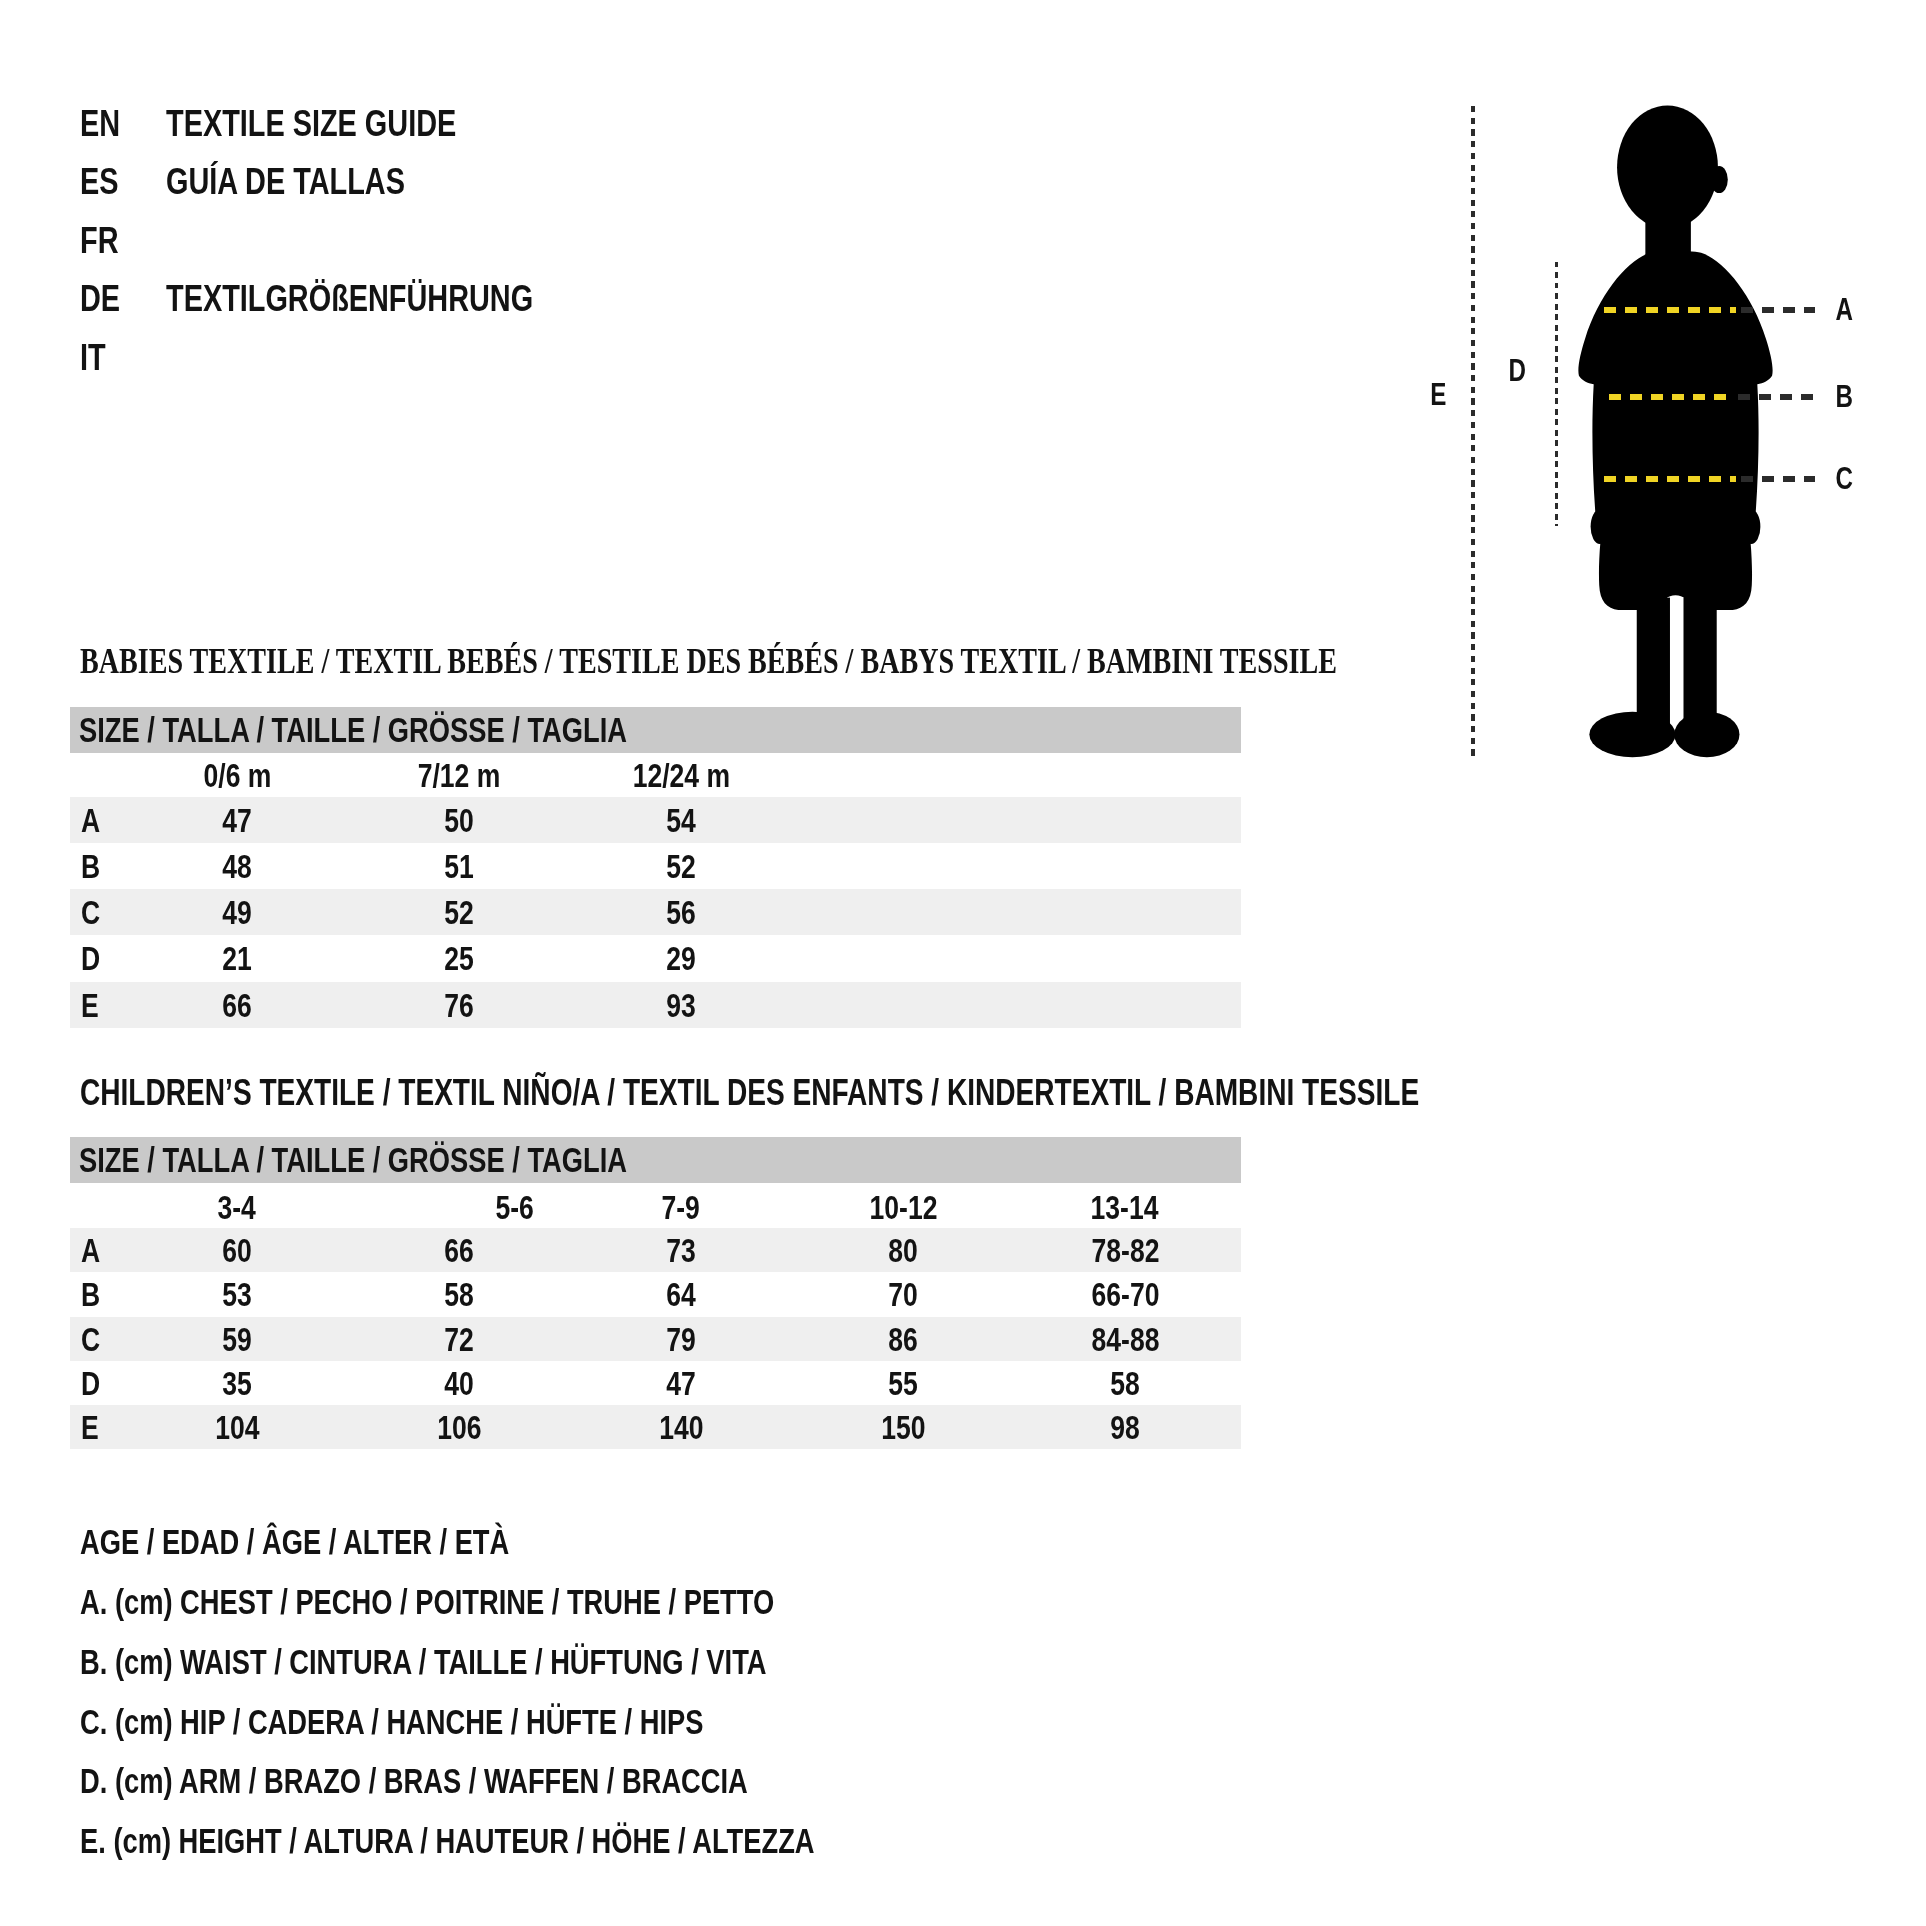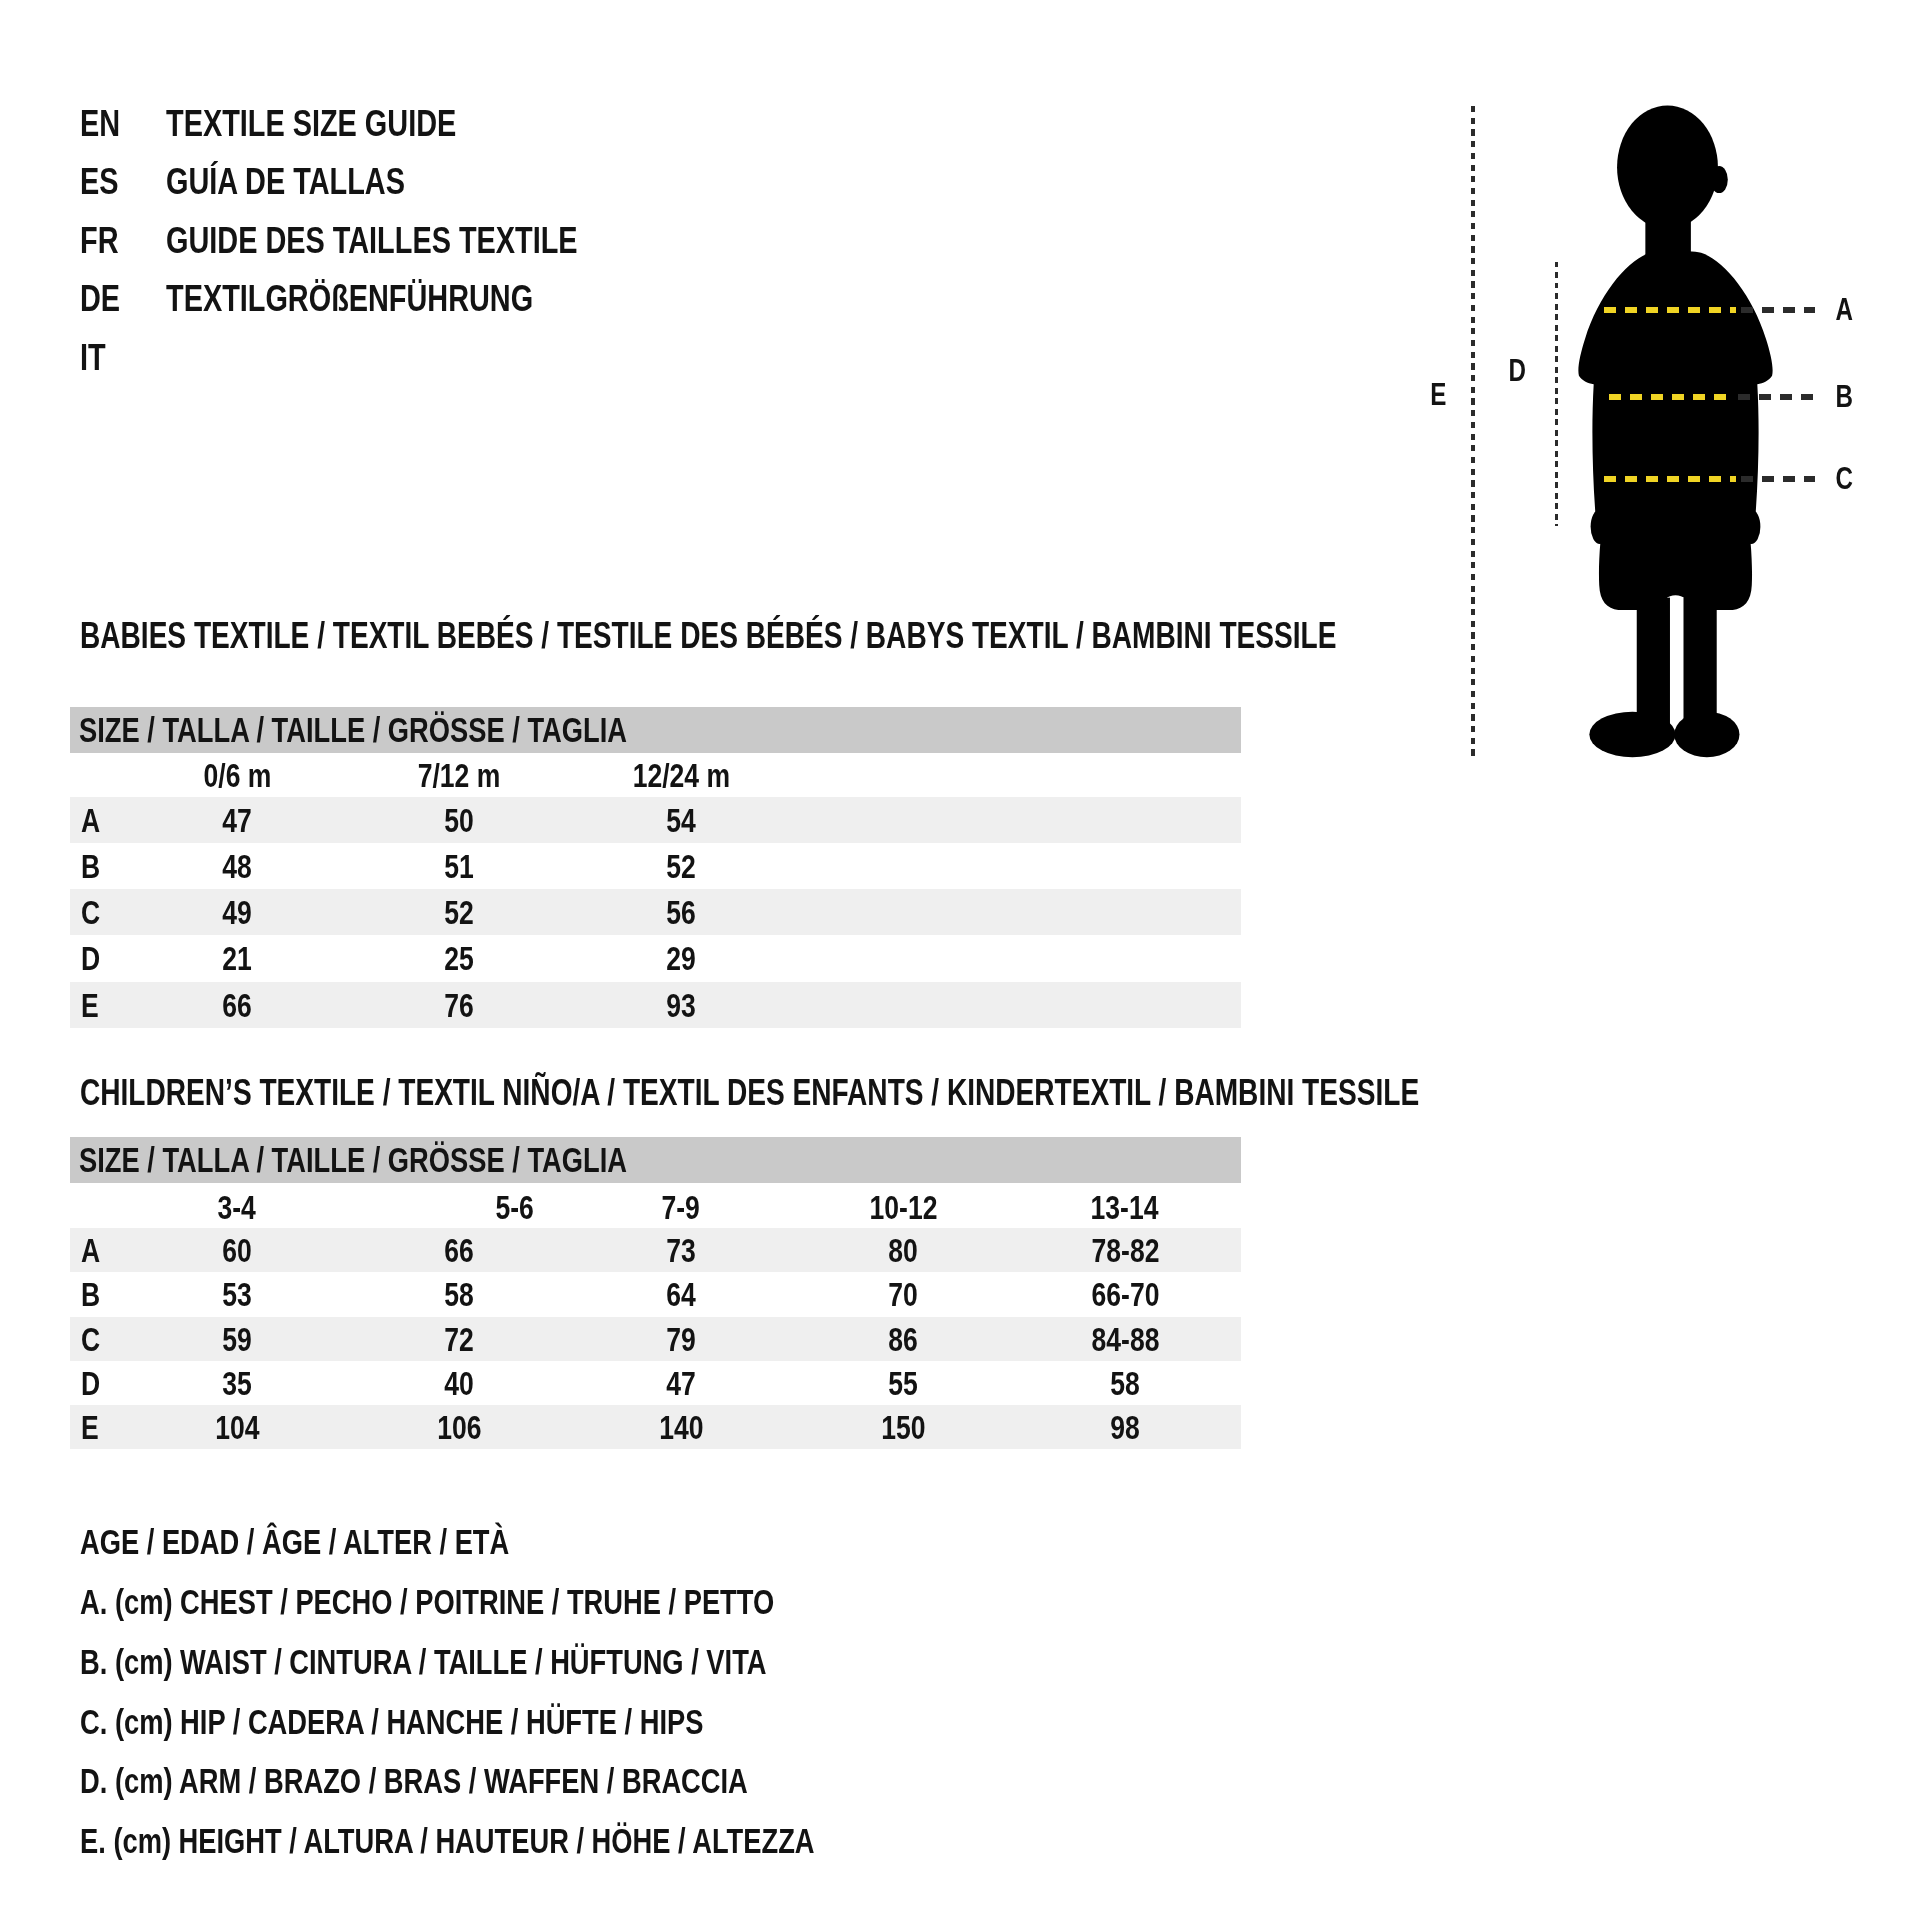--- a/index.html
+++ b/index.html
@@ -50,21 +50,20 @@
     <div class="lang-row" style="top:96px;">
       <span class="lang-code"><span class="cond">EN</span></span>
       <span class="lang-title"><span class="cond">TEXTILE SIZE GUIDE</span></span>
     </div>
     <div class="lang-row" style="top:154px;">
       <span class="lang-code"><span class="cond">ES</span></span>
       <span class="lang-title"><span class="cond">GUÍA DE TALLAS</span></span>
     </div>
     <div class="lang-row" style="top:213px;">
       <span class="lang-code"><span class="cond">FR</span></span>
-      <span class="lang-title"><span class="cond">GUIDE DES TAILLES TEXTILE</span></span>
     </div>
     <div class="lang-row" style="top:271px;">
       <span class="lang-code"><span class="cond">DE</span></span>
       <span class="lang-title"><span class="cond">TEXTILGRÖßENFÜHRUNG</span></span>
     </div>
     <div class="lang-row" style="top:330px;">
       <span class="lang-code"><span class="cond">IT</span></span>
     </div>
   </section>
 
@@ -99,21 +98,21 @@
     <div class="hdash yellow" style="left:1609px;top:394px;width:123px;"></div>
     <div class="hdash dark" style="left:1738px;top:394px;width:78px;"></div>
     <div class="meas-label" style="left:1823px;top:377px;"><span class="condc">B</span></div>
 
     <div class="hdash yellow" style="left:1604px;top:476px;width:132px;"></div>
     <div class="hdash dark" style="left:1741px;top:476px;width:74px;"></div>
     <div class="meas-label" style="left:1823px;top:459px;"><span class="condc">C</span></div>
   </section>
 
   <section>
-    <div class="sec-title" style="top:612px;"><span class="cond">BABIES TEXTILE / TEXTIL BEBÉS / TESTILE DES BÉBÉS / BABYS TEXTIL / BAMBINI TESSILE</span></div>
+    <div class="sec-title" style="top:638px;font-family:Liberation Serif, serif;"><span class="cond">BABIES TEXTILE / TEXTIL BEBÉS / TESTILE DES BÉBÉS / BABYS TEXTIL / BAMBINI TESSILE</span></div>
     <div class="size-bar" style="top:707px;">
       <span class="txt"><span class="cond">SIZE / TALLA / TAILLE / GRÖSSE / TAGLIA</span></span>
     </div>
     <div class="colhead" style="left:157px;top:757px;"><span class="condc">0/6 m</span></div>
     <div class="colhead" style="left:379px;top:757px;"><span class="condc">7/12 m</span></div>
     <div class="colhead" style="left:601px;top:757px;"><span class="condc">12/24 m</span></div>
 
     <div class="trow rh75 striped" style="top:797px;">
       <span class="rlabel"><span class="cond">A</span></span>
       <span class="cell" style="left:87px;"><span class="condc">47</span></span>

